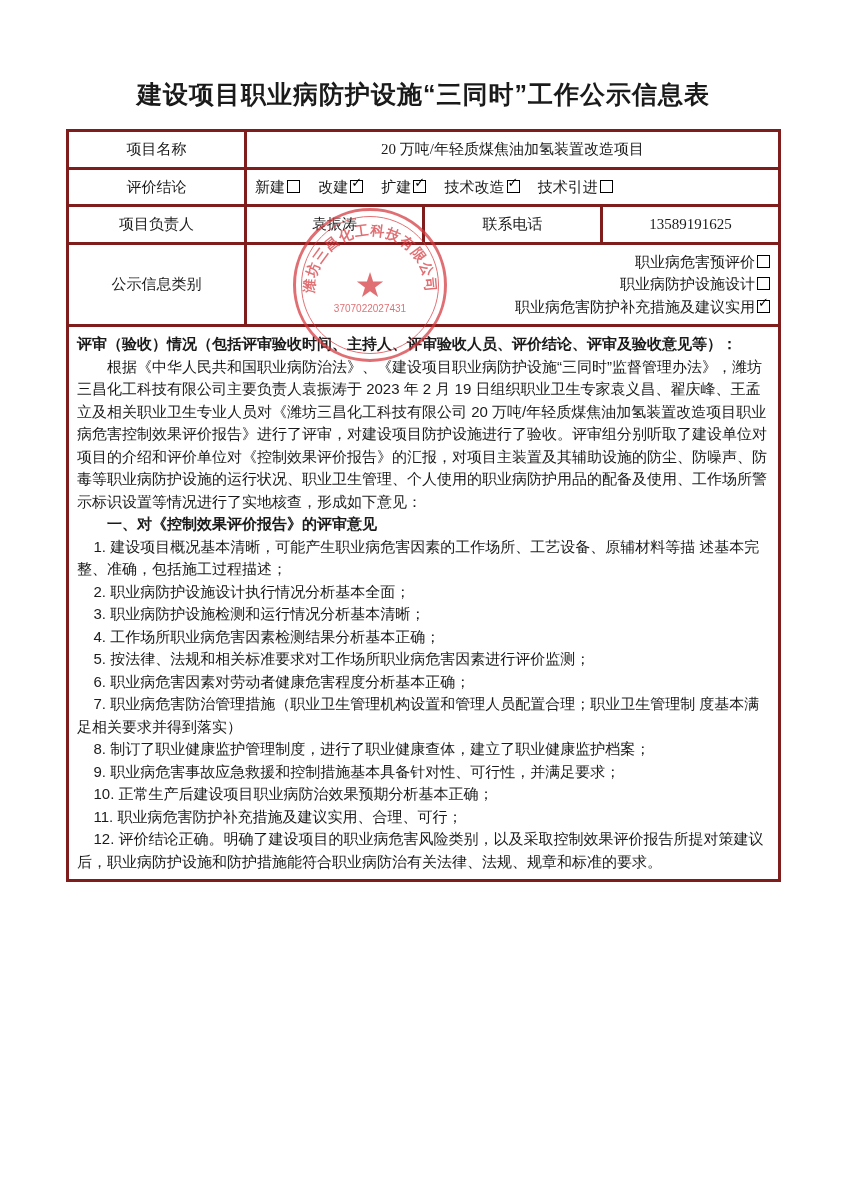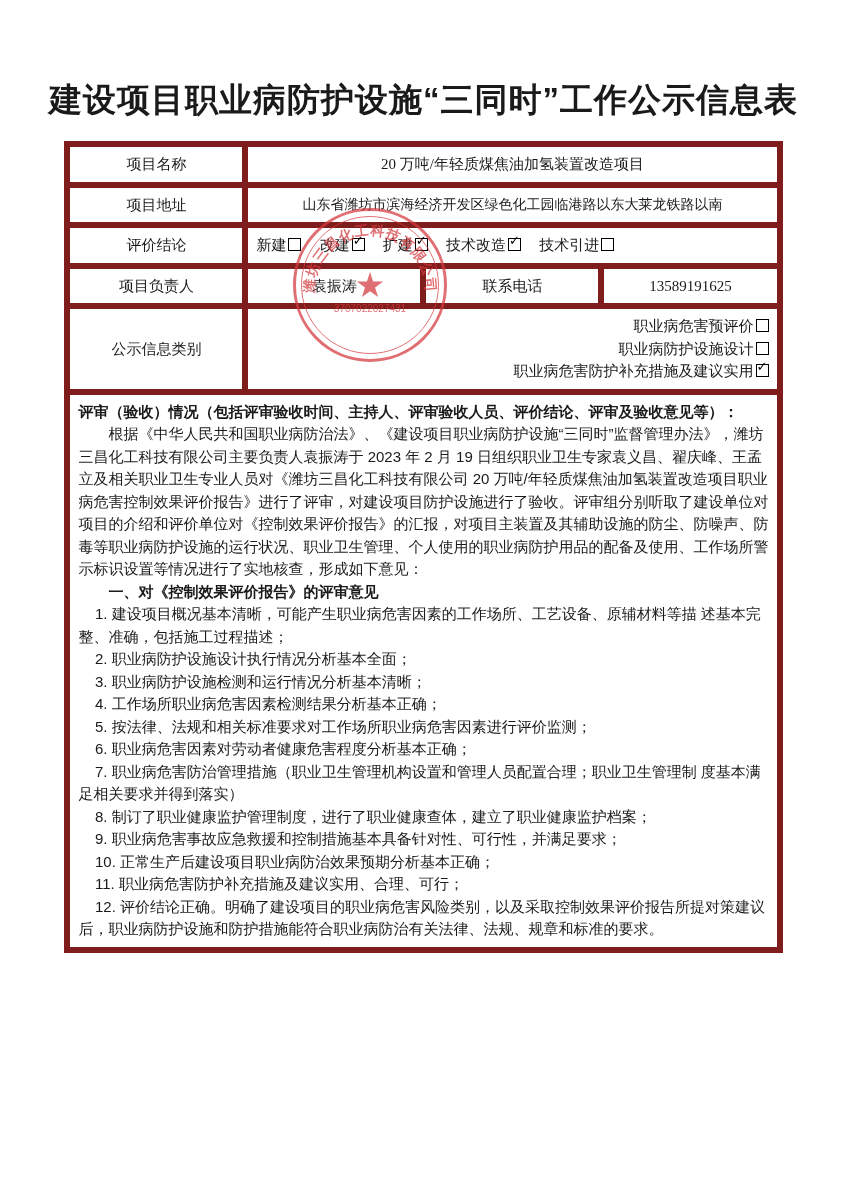--- a/index.html
+++ b/index.html
@@ -17,21 +17,21 @@
   }
   .page {
     position: relative;
     width: 847px;
     height: 1200px;
     box-sizing: border-box;
     padding: 0;
   }
   .doc-title {
     text-align: center;
-    font-size: 33px;
+    font-size: 25px;
     font-weight: bold;
     letter-spacing: 1px;
     margin-top: 78px;
     margin-bottom: 0;
     font-family: "Liberation Sans", "DejaVu Sans", sans-serif;
   }
   .stamp {
     position: absolute;
     left: 293px;
     top: 130px;
@@ -82,21 +82,21 @@
   }
 
   table.main {
     border-collapse: collapse;
     width: 712px;
     margin: 18px auto 0 auto;
     table-layout: fixed;
     font-family: "Liberation Sans", "DejaVu Sans", sans-serif;
   }
   table.main td {
-    border: 6px solid #7f1d1d;
+    border: 3px solid #7f1d1d;
     padding: 6px 8px;
     font-size: 15px;
     vertical-align: middle;
     line-height: 1.5;
   }
   td.label {
     text-align: center;
     width: 178px;
   }
   td.value {
@@ -190,24 +190,20 @@
     <colgroup>
       <col style="width:178px">
       <col style="width:178px">
       <col style="width:178px">
       <col style="width:178px">
     </colgroup>
     <tbody>
       <tr>
         <td class="label">项目名称</td>
         <td class="value handwrite" colspan="3">20 万吨/年轻质煤焦油加氢装置改造项目</td>
-      </tr>
-      <tr>
-        <td class="label">项目地址</td>
-        <td class="value handwrite" colspan="3" style="font-size:14px">山东省潍坊市滨海经济开发区绿色化工园临港路以东大莱龙铁路以南</td>
       </tr>
       <tr>
         <td class="label">评价结论</td>
         <td class="value left nature-row" colspan="3">
           <span class="opt"><span>新建</span><span class="cb"></span></span>
           <span class="opt"><span>改建</span><span class="cb checked"></span></span>
           <span class="opt"><span>扩建</span><span class="cb checked"></span></span>
           <span class="opt"><span>技术改造</span><span class="cb checked"></span></span>
           <span class="opt"><span>技术引进</span><span class="cb"></span></span>
         </td>

